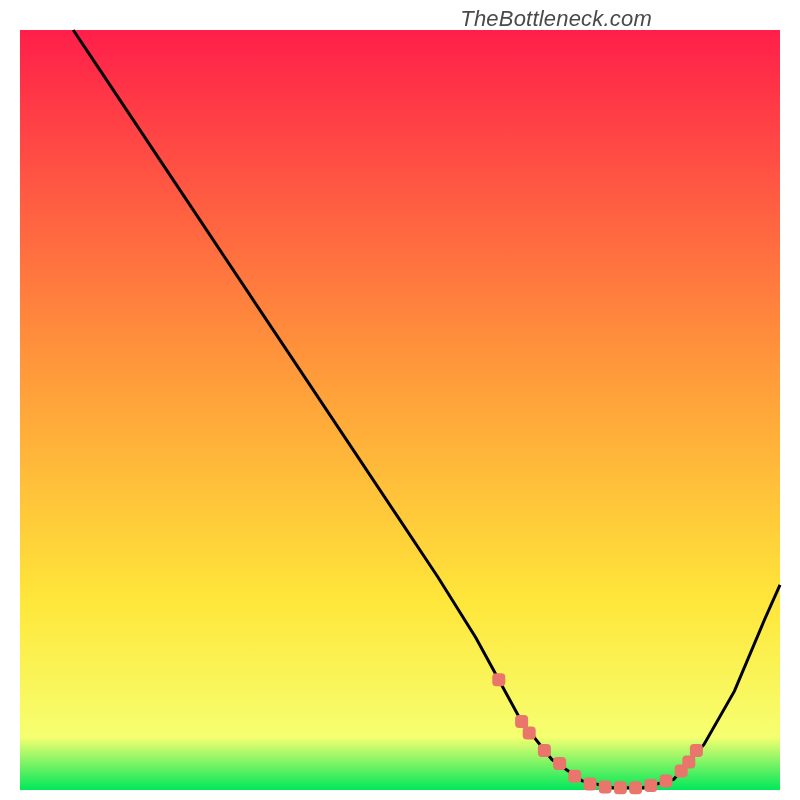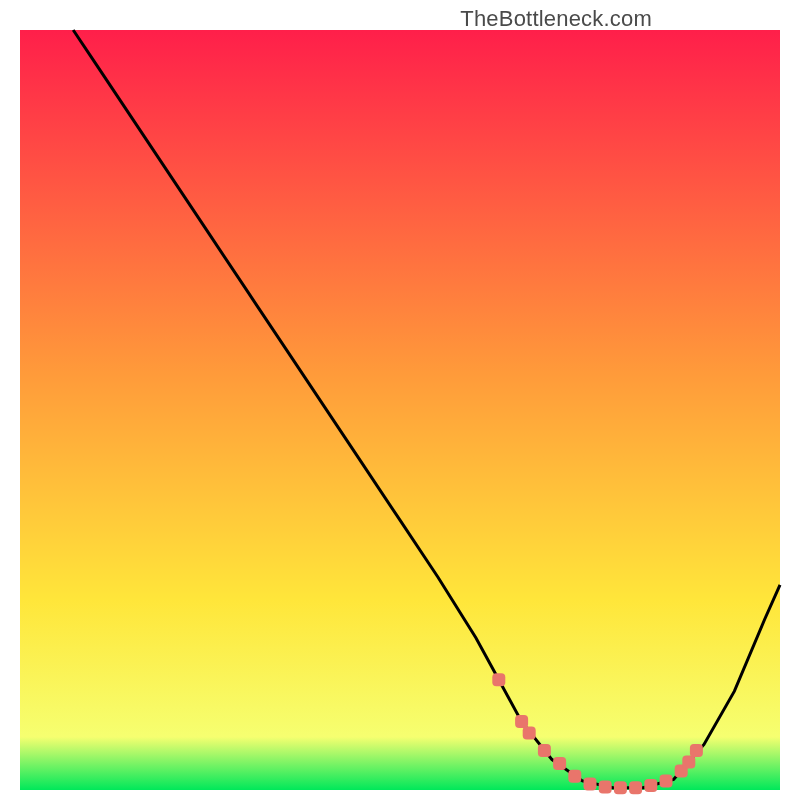--- a/index.html
+++ b/index.html
@@ -7,20 +7,21 @@
     padding: 0;
     width: 800px;
     height: 800px;
     background: #ffffff;
     font-family: Arial, Helvetica, sans-serif;
   }
   .frame {
     position: relative;
     width: 664px;
     height: 800px;
+    font-style: italic;
   }
   .watermark {
     position: absolute;
     top: 6px;
     right: 12px;
     font-size: 22px;
     font-weight: 500;
     color: #4a4a4a;
     letter-spacing: 0.2px;
   }

